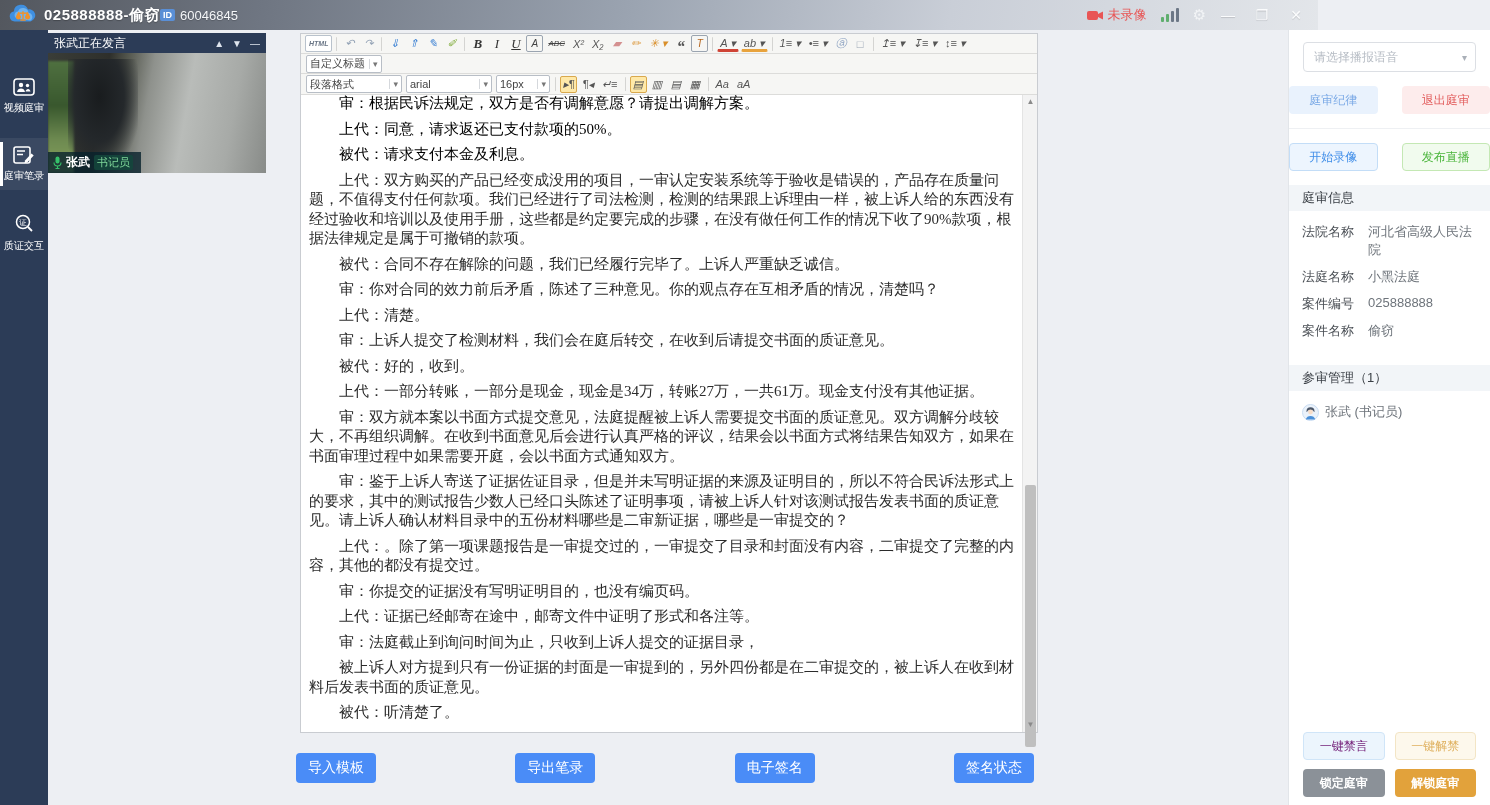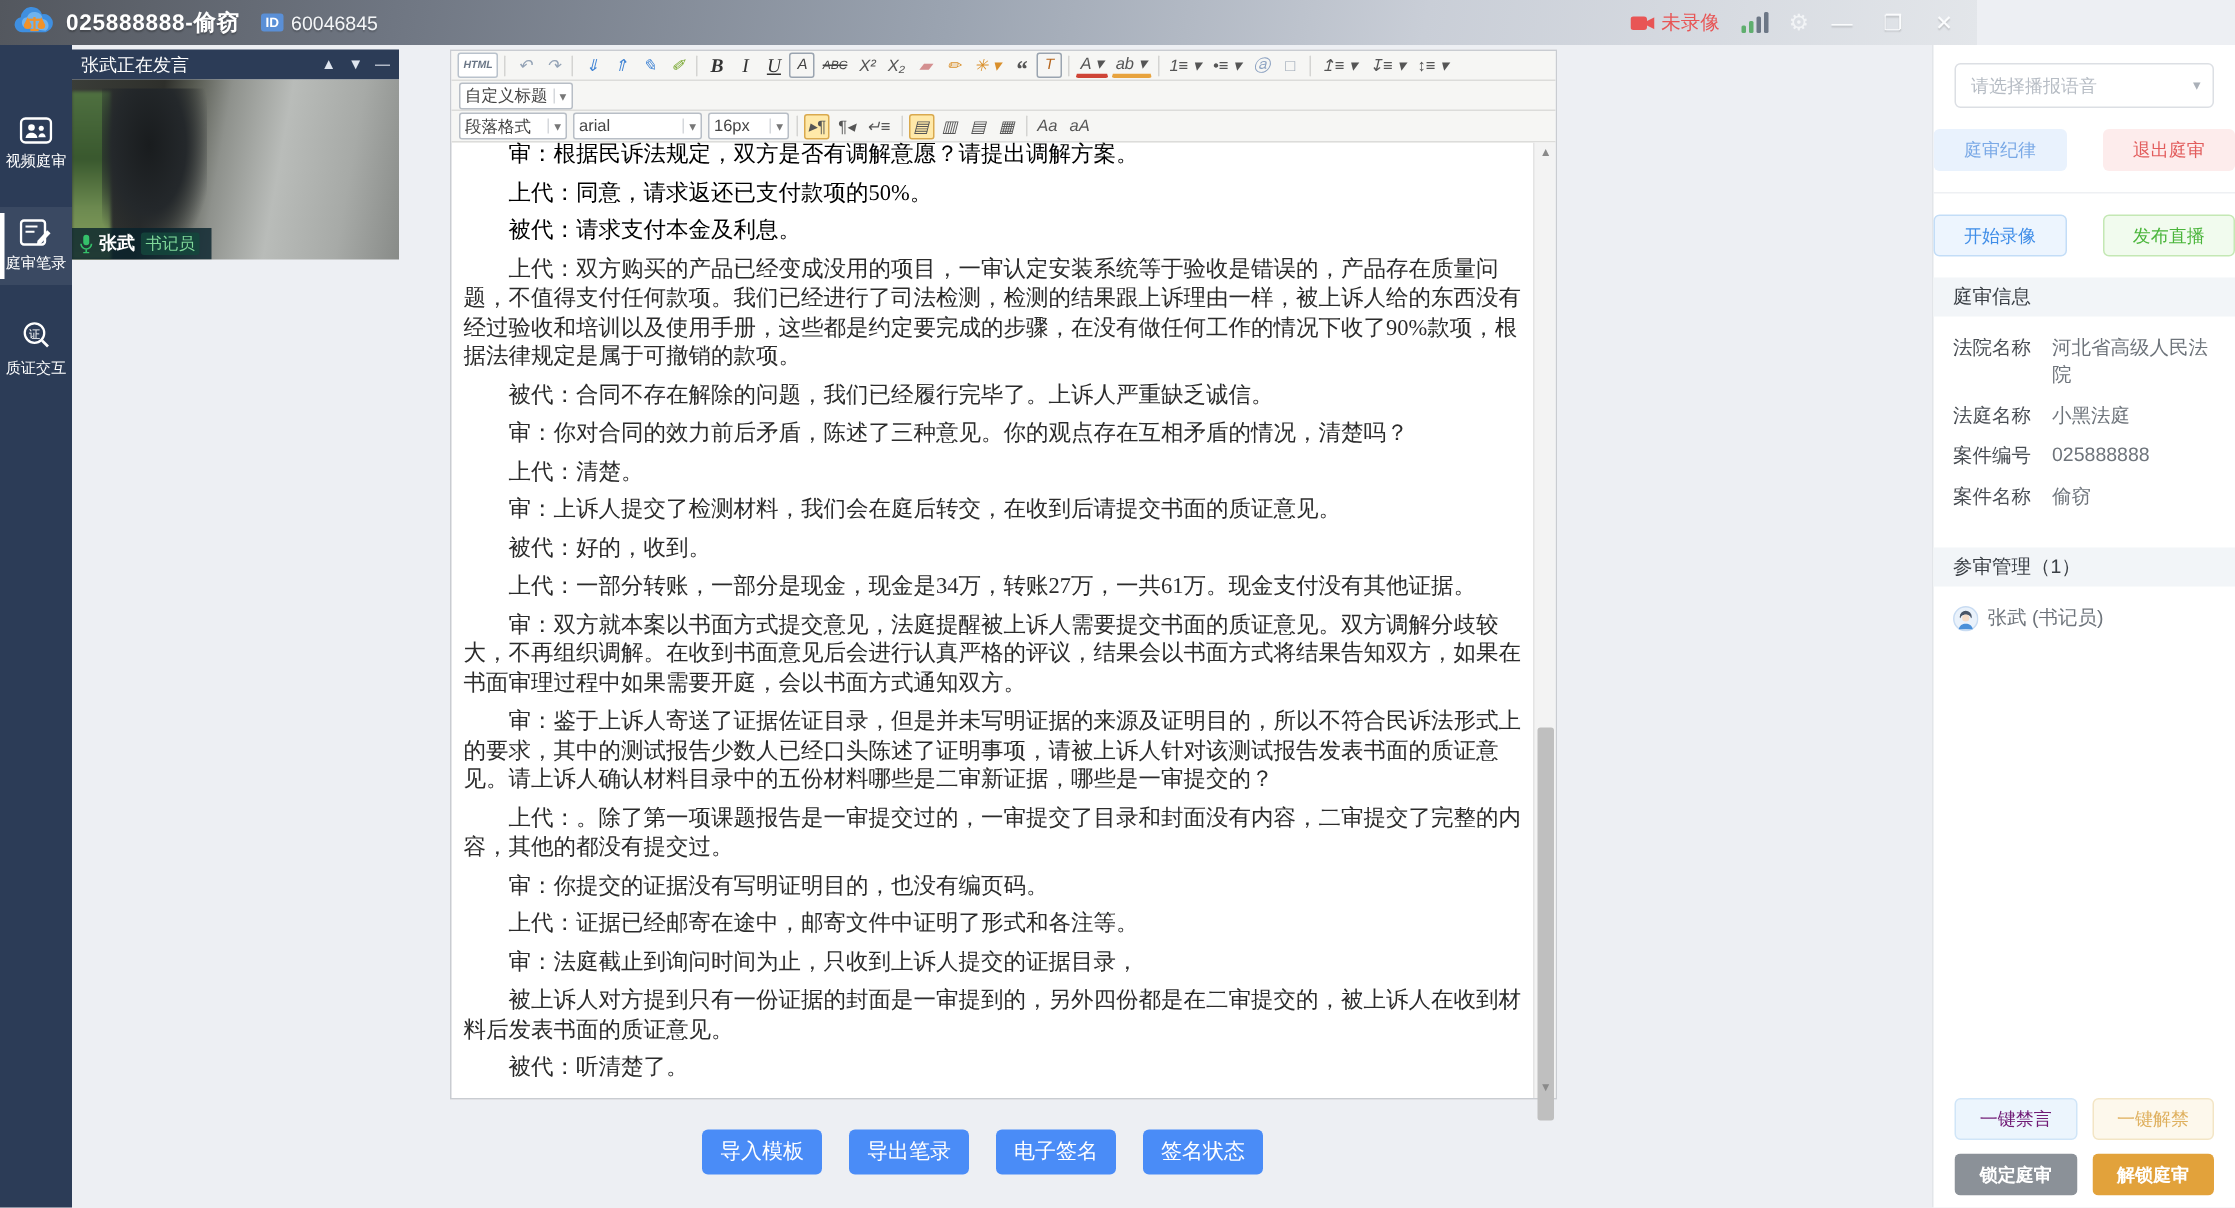--- a/index.html
+++ b/index.html
@@ -4,21 +4,21 @@
 <style>
   * { margin:0; padding:0; box-sizing:border-box; }
   html,body { width:1490px; height:805px; overflow:hidden; font-family:"Liberation Sans", sans-serif; background:#edeff3; }
 
   
   .titlebar { position:absolute; left:0; top:0; width:1318px; height:30px;
     background:linear-gradient(100deg,#53575e 0%,#6f7682 20%,#9ba4b1 48%,#c9ced7 72%,#e3e6ea 100%);
     display:flex; align-items:center; color:#fff; }
   .logo { width:30px; height:22px; margin-left:8px; }
   .tb-title { font-size:15px; font-weight:bold; margin-left:6px; letter-spacing:.5px; text-shadow:0 1px 1px rgba(0,0,0,.25); }
-  .id-badge { margin-left:14px; background:#5a8fd6; color:#fff; font-size:9px; font-weight:bold; border-radius:2px; padding:1px 3px; }
+  .id-badge { background:#5a8fd6; color:#fff; font-size:9px; font-weight:bold; border-radius:2px; padding:1px 3px; }
   .tb-session { font-size:13px; margin-left:5px; color:#f4f6f8; text-shadow:0 1px 1px rgba(0,0,0,.2); }
   .tb-right { margin-left:auto; display:flex; align-items:center; gap:14px; padding-right:14px; }
   .rec-status { display:flex; align-items:center; gap:5px; color:#e85555; font-size:13px; }
   .rec-cam { width:16px; height:11px; }
   .sig-bars { display:flex; align-items:flex-end; gap:2px; height:14px; }
   .sig-bars i { width:3px; border-radius:1px; display:block; }
   .sig-bars i:nth-child(1){height:5px;background:#5fae6e;} .sig-bars i:nth-child(2){height:8px;background:#5fae6e;}
   .sig-bars i:nth-child(3){height:11px;background:#6c7786;} .sig-bars i:nth-child(4){height:14px;background:#6c7786;}
   .win-ctl { color:#fbfcfd; font-size:14px; display:flex; gap:18px; text-shadow:0 1px 1px rgba(0,0,0,.15); }
   .win-ctl span { cursor:default; width:16px; text-align:center; }
@@ -72,21 +72,21 @@
   .ed-content { flex:1; overflow:hidden; padding:2px 8px 0 8px; cursor:text; }
   .ed-inner { margin-top:-9px; font-family:"Liberation Serif","DejaVu Serif",serif; font-size:15px; line-height:19.5px; color:#2b2b2b; }
   .ed-inner p { margin:6px 0; text-indent:2em; }
   .ed-inner p.bold { font-weight:normal; color:#000; }
   .ed-scroll { width:15px; background:#f3f3f3; border-left:1px solid #e4e4e4; position:relative; }
   .ed-scroll .arr { position:absolute; left:0; width:15px; height:14px; color:#8a8a8a; font-size:8px; text-align:center; line-height:14px; cursor:pointer; }
   .ed-scroll .arr.up { top:0; } .ed-scroll .arr.dn { bottom:0; }
   .ed-thumb { position:absolute; left:2px; width:11px; top:390px; height:262px; background:#bfbfbf; border-radius:2px; cursor:grab; }
 
   
-  .footer-actions { position:absolute; left:286px; top:753px; width:738px; display:flex; justify-content:center; gap:18px; }
+  .footer-actions { position:absolute; left:296px; top:753px; width:738px; display:flex; justify-content:space-between; gap:18px; }
   .fbtn { width:80px; height:30px; background:#4a8cf7; color:#fff; font-size:14px; border:none; border-radius:4px; cursor:pointer; font-family:inherit; }
 
   
   .rpanel { position:absolute; left:1288px; top:30px; width:202px; height:775px; background:#fff; border-left:1px solid #e2e5e9; }
   .r-select { margin:12px 14px 0; height:30px; border:1px solid #dcdfe4; border-radius:4px; display:flex; align-items:center; justify-content:space-between; padding:0 8px 0 10px; font-size:12px; color:#b6bcc4; cursor:pointer; }
   .r-select .car { color:#aab0b8; font-size:10px; }
   .r-btnrow { display:flex; gap:24px; margin:14px 0 0; }
   .rbtn { flex:1; height:28px; border-radius:4px; font-size:12px; border:1px solid transparent; cursor:pointer; font-family:inherit; }
   .rbtn.discipline { background:#e9f2fd; color:#7aa9e6; }
   .rbtn.exit { background:#fdecec; color:#e25c5c; }
@@ -303,21 +303,21 @@
         <i>↕≡ ▾</i>
       </span>
     </div>
   <div class="toolbar" style="border-top:none;">
     <span class="tsel custom-title" style="order:99; margin-left:2px;">
       <span>自定义标题</span>
         <span class="car">▾</span>
     </span>
   </div>
   <div class="toolbar row2">
-    <span class="tsel" style="width:72px;">
+    <span class="tsel" style="width:96px;">
       <span>段落格式</span>
         <span class="car">▾</span>
     </span>
     <span class="tsel" style="width:86px;">
       <span>arial</span>
         <span class="car">▾</span>
     </span>
     <span class="tsel" style="width:54px;">
       <span>16px</span>
         <span class="car">▾</span>

